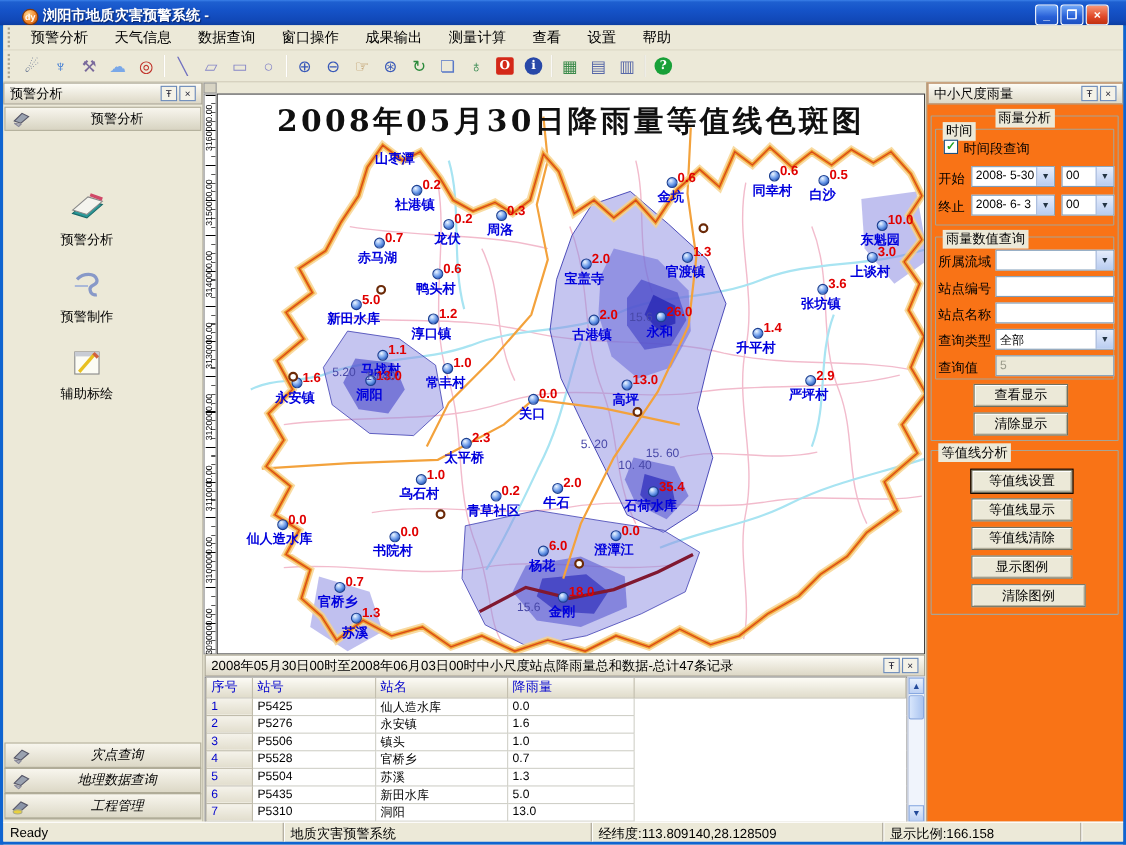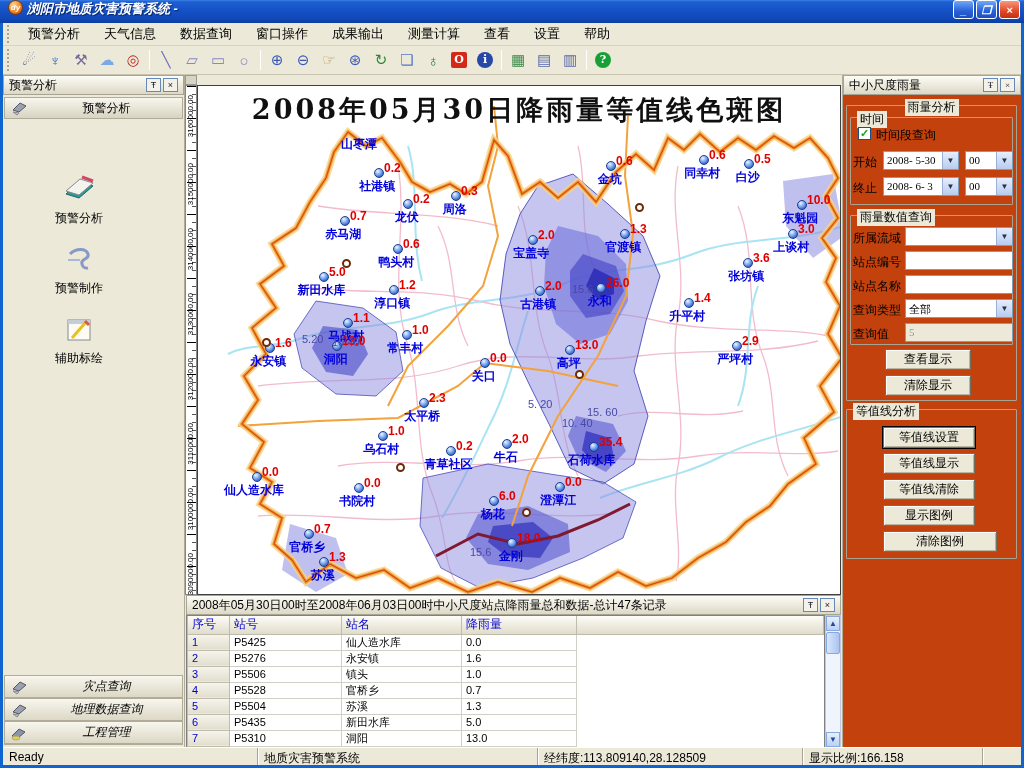--- a/index.html
+++ b/index.html
@@ -3,21 +3,21 @@
 <meta charset="utf-8">
 <style>
   * { margin:0; padding:0; box-sizing:border-box; }
   html,body { width:1024px; height:768px; overflow:hidden; }
   body { font-family:"Liberation Sans",sans-serif; font-size:12px; background:#ece9d8; position:relative; }
   .window { position:absolute; inset:0; border-left:3px solid #0f64d0; border-right:3px solid #0f64d0; border-bottom:3px solid #0f64d0; }
 
   
   .titlebar { position:absolute; left:-3px; right:-3px; top:0; height:23px;
     background:linear-gradient(180deg,#3a80e8 0%,#1e5fd0 8%,#1553c8 40%,#1148b8 80%,#0c3da0 100%);
-    color:#fff; display:flex; align-items:flex-start; padding:0 4px;font-style:italic; }
+    color:#fff; display:flex; align-items:flex-end; padding:0 16px; }
   .app-icon { width:15px; height:15px; border-radius:50%; margin:0 4px;
     background:radial-gradient(circle at 35% 30%,#ffd890,#f08428 55%,#b84808); border:1px solid #803808;
     color:#fff; font-size:8px; font-weight:bold; text-align:center; line-height:13px; }
   .titletext { font-weight:bold; font-size:13px; text-shadow:1px 1px 1px #07246a; flex:1; }
   .winbtns { display:flex; gap:2px; }
   .winbtn { width:21px; height:19px; border-radius:3px; color:#fff; font-size:11px; font-weight:bold;
     text-align:center; line-height:18px; border:1px solid #fff;
     background:linear-gradient(180deg,#70a8f8,#2860d8 60%,#1c50c0); }
   .winbtn.close { background:linear-gradient(180deg,#f89878,#e04828 60%,#c03010); }
 
@@ -49,21 +49,21 @@
   .lp-items { position:absolute; left:1px; right:1px; top:45px; bottom:100px; }
   .lp-item { position:absolute; left:0; width:150px; text-align:center; cursor:pointer; }
   .lp-item .cap { font-size:12px; margin-top:3px; }
   .lp-bottom { position:absolute; left:1px; right:1px; bottom:2px; }
   .lp-bar { height:24px; border:1px solid #b0ac98; border-bottom-width:2px; margin-top:-1px;
     background:linear-gradient(180deg,#f8f6ee,#dcd8c6); display:flex; align-items:center; font-size:12px; cursor:pointer;font-style:italic; }
   .lp-bar .txt { flex:1; text-align:center; }
   .lp-bar .ic, .lp-group-hdr .ic { width:22px; height:16px; margin-left:4px; }
 
   
-  .rightpanel { position:absolute; right:0; top:75px; width:179px; bottom:18px; background:#c2410c; border-left:1px solid #b0ac98;font-family:Liberation Serif, serif; }
+  .rightpanel { position:absolute; right:0; top:75px; width:179px; bottom:18px; background:#f97316; border-left:1px solid #b0ac98; }
   .groupbox { position:absolute; border:1px solid #a8a494; border-radius:1px; }
   .groupbox .legend { position:absolute; top:-7px; left:6px; background:#ece9d8; padding:0 3px; font-size:12px; }
   .groupbox .legend.center { left:50%; transform:translateX(-50%); }
   .rp-label { position:absolute; font-size:12px; }
   .combo { position:absolute; background:#fff; border:1px solid #7f9db9; display:flex; height:19px; }
   .combo .val { flex:1; font-size:11px; padding:2px 3px; white-space:nowrap; overflow:hidden; }
   .combo .arr { width:16px; background:linear-gradient(180deg,#e6edfc,#b8ccf0); border-left:1px solid #9ab0d8;
     font-size:8px; text-align:center; line-height:17px; color:#234; }
   .tinput { position:absolute; background:#fff; border:1px solid #7f9db9; height:19px; font-size:11px; padding:2px 3px; }
   .tinput.disabled { background:#ece9d8; color:#9a9a8a; }
@@ -710,21 +710,21 @@
     <div class="xpbtn" style="left:42px; top:274px; width:86px;">查看显示</div>
     <div class="xpbtn" style="left:42px; top:300px; width:86px;">清除显示</div>
 
     <div class="groupbox" style="left:3px; right:4px; top:334px; height:150px;">
       <span class="legend">等值线分析</span>
     </div>
     <div class="xpbtn default" style="left:40px; top:352px; width:92px;">等值线设置</div>
     <div class="xpbtn" style="left:40px; top:378px; width:92px;">等值线显示</div>
     <div class="xpbtn" style="left:40px; top:404px; width:92px;">等值线清除</div>
     <div class="xpbtn" style="left:40px; top:430px; width:92px;">显示图例</div>
-    <div class="xpbtn" style="left:40px; top:456px; width:114px;">清除图例</div>
+    <div class="xpbtn" style="left:40px; top:456px; width:104px;">清除图例</div>
   </div>
 
   <div class="statusbar">
     <div class="sseg s1">Ready</div>
     <div class="sseg s2">地质灾害预警系统</div>
     <div class="sseg s3">经纬度:113.809140,28.128509</div>
     <div class="sseg s4">显示比例:166.158</div>
     <div class="sizegrip"></div>
   </div>
 

